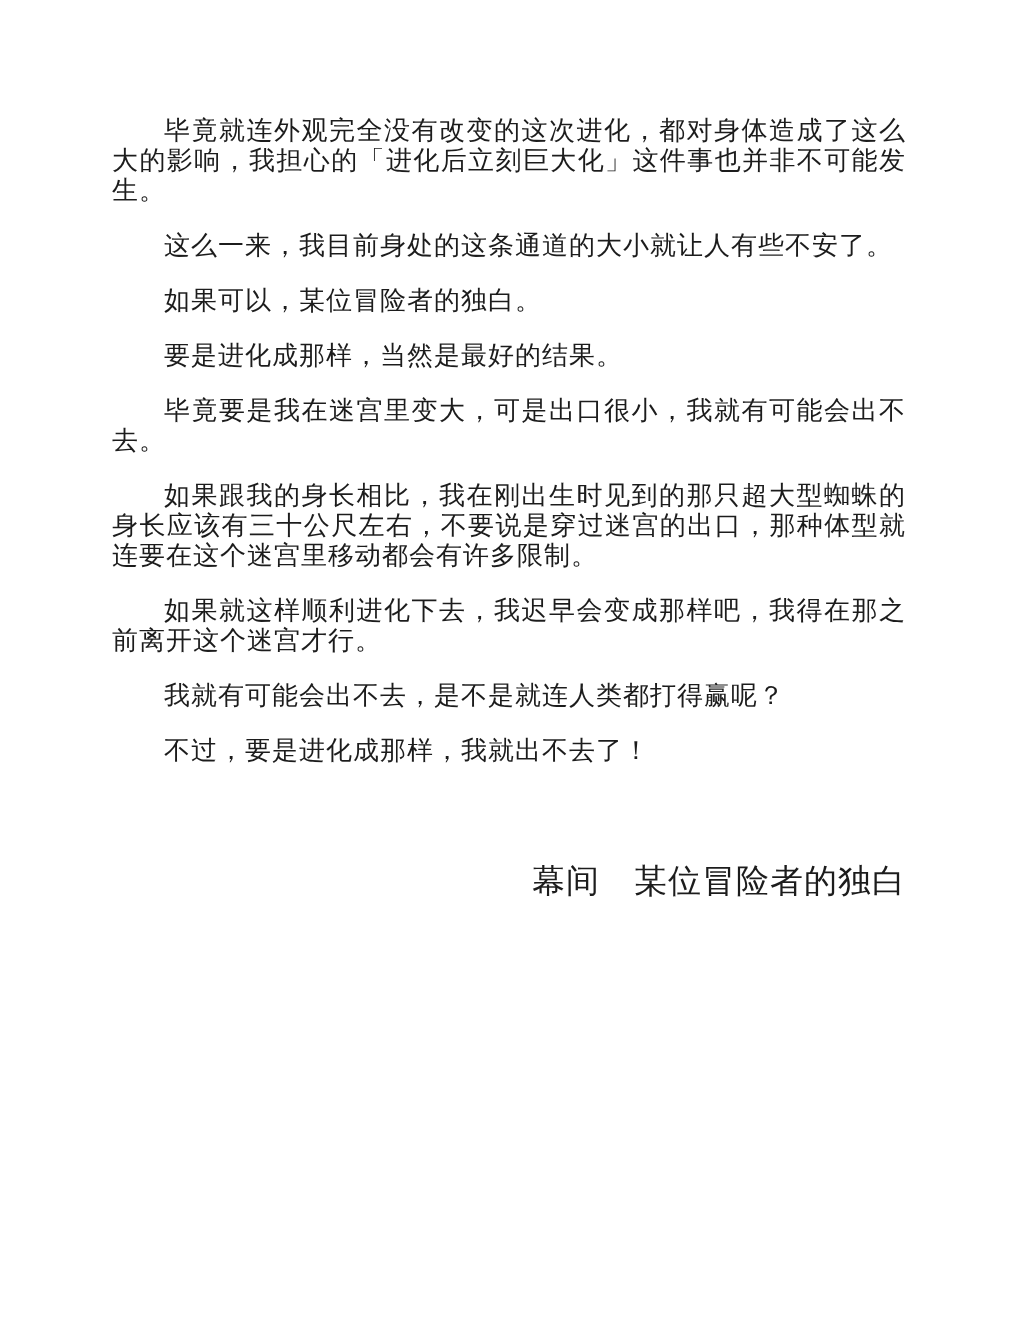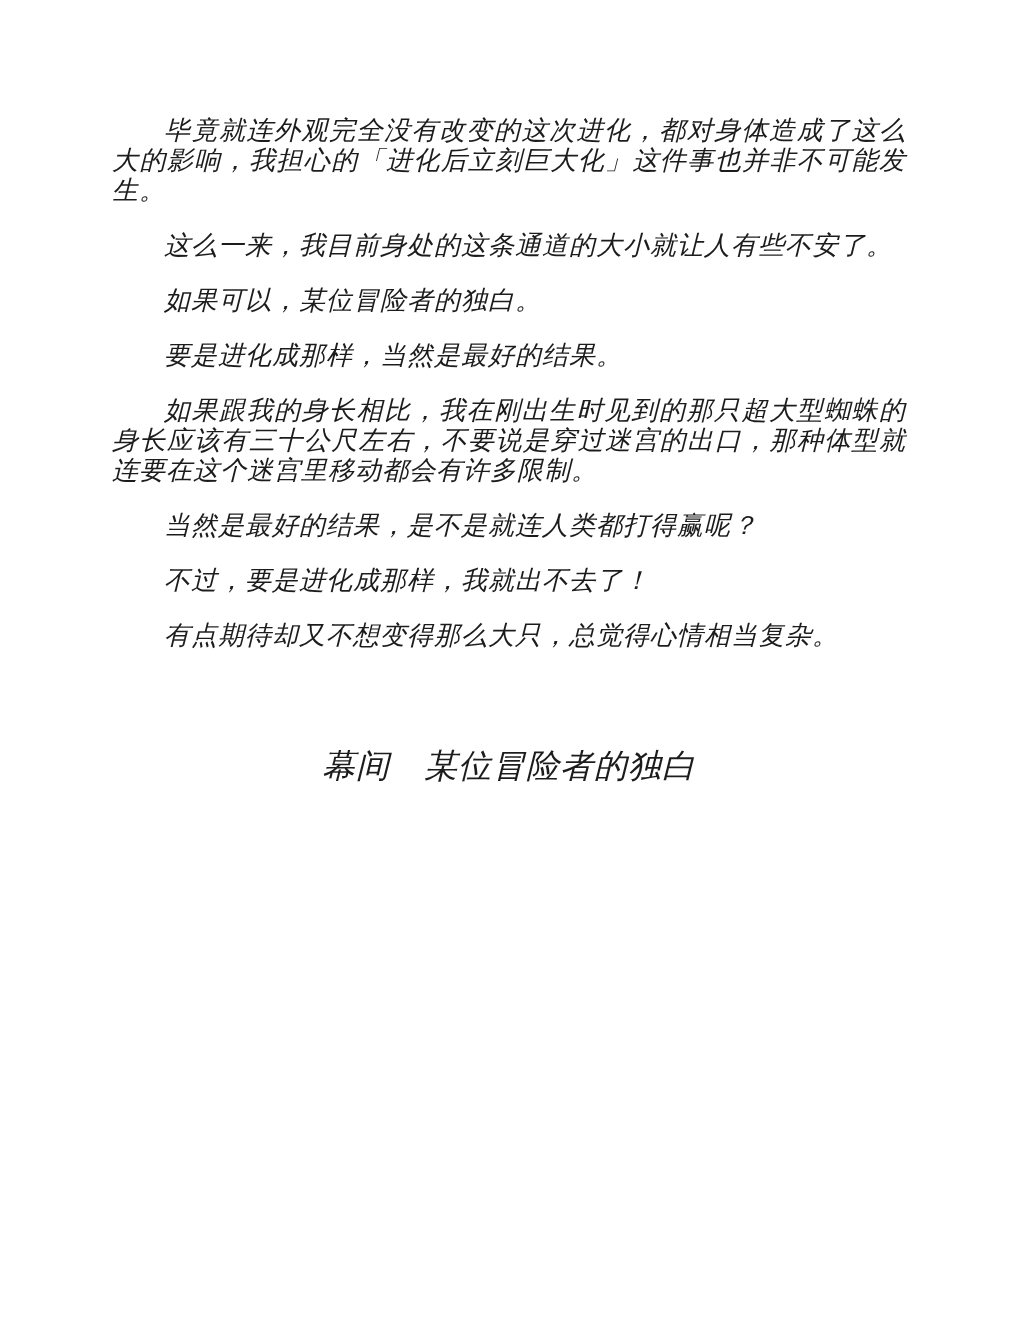--- a/index.html
+++ b/index.html
@@ -13,47 +13,47 @@
     overflow: hidden;
     font-family: "Liberation Serif", "DejaVu Serif", serif;
     color: #1c1c1c;
   }
   .page {
     box-sizing: border-box;
     width: 1020px;
     height: 1003px;
     padding: 116px 114px 0 112px;
     background: #ffffff;
-    font-style: italic;
   }
   .body-par {
     margin: 0 0 25px 0;
     font-size: 26px;
     line-height: 30px;
     letter-spacing: 1px;
     text-align: justify;
     text-indent: 2em;
     font-weight: 400;
   }
   .section-heading {
     margin: 95px 0 0 0;
     font-size: 33px;
     line-height: 40px;
     letter-spacing: 1px;
-    text-align: center;
+    text-align: right;
     font-weight: 400;
     color: #1c1c1c;
   }
 </style>
 </head>
 <body>
 
 <div class="page">
   <p class="body-par">毕竟就连外观完全没有改变的这次进化，都对身体造成了这么大的影响，我担心的「进化后立刻巨大化」这件事也并非不可能发生。</p>
   <p class="body-par">这么一来，我目前身处的这条通道的大小就让人有些不安了。</p>
   <p class="body-par">如果可以，某位冒险者的独白。</p>
   <p class="body-par">要是进化成那样，当然是最好的结果。</p>
+  <p class="body-par">毕竟要是我在迷宫里变大，可是出口很小，我就有可能会出不去。</p>
   <p class="body-par">如果跟我的身长相比，我在刚出生时见到的那只超大型蜘蛛的身长应该有三十公尺左右，不要说是穿过迷宫的出口，那种体型就连要在这个迷宫里移动都会有许多限制。</p>
-  <p class="body-par">当然是最好的结果，是不是就连人类都打得赢呢？</p>
+  <p class="body-par">如果就这样顺利进化下去，我迟早会变成那样吧，我得在那之前离开这个迷宫才行。</p>
+  <p class="body-par">我就有可能会出不去，是不是就连人类都打得赢呢？</p>
   <p class="body-par">不过，要是进化成那样，我就出不去了！</p>
-  <p class="body-par">有点期待却又不想变得那么大只，总觉得心情相当复杂。</p>
   <h2 class="section-heading">幕间　某位冒险者的独白</h2>
 </div>
 
 </body></html>

